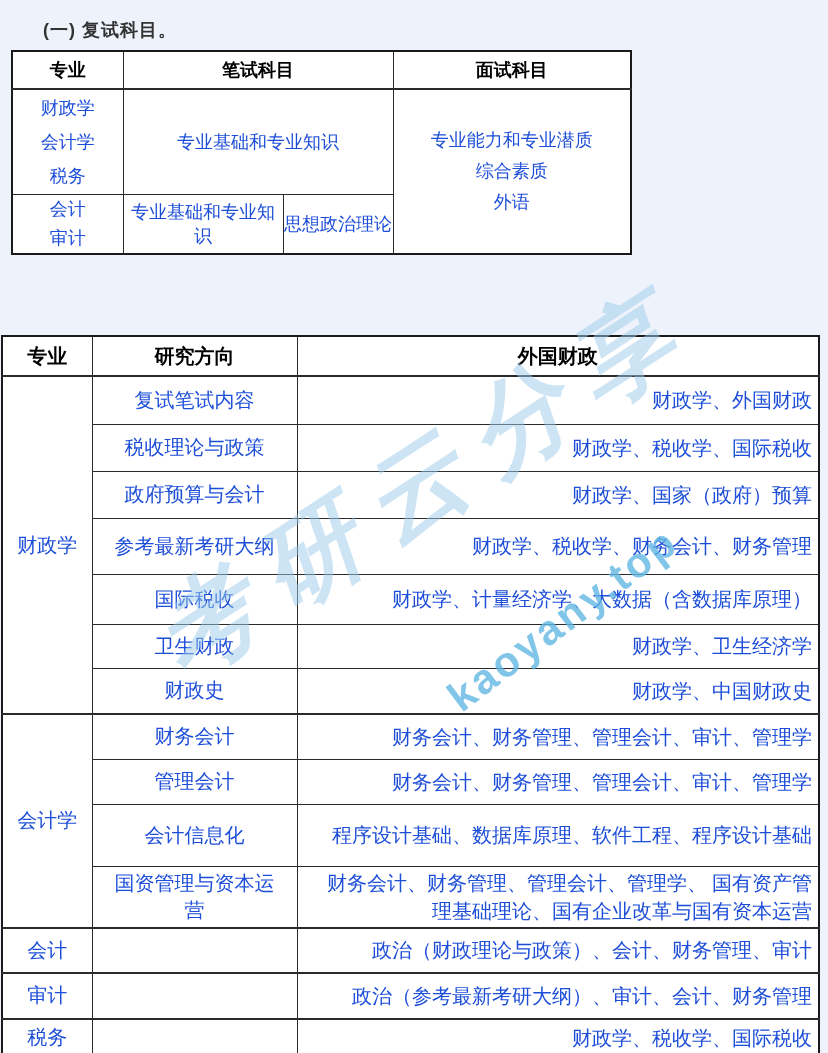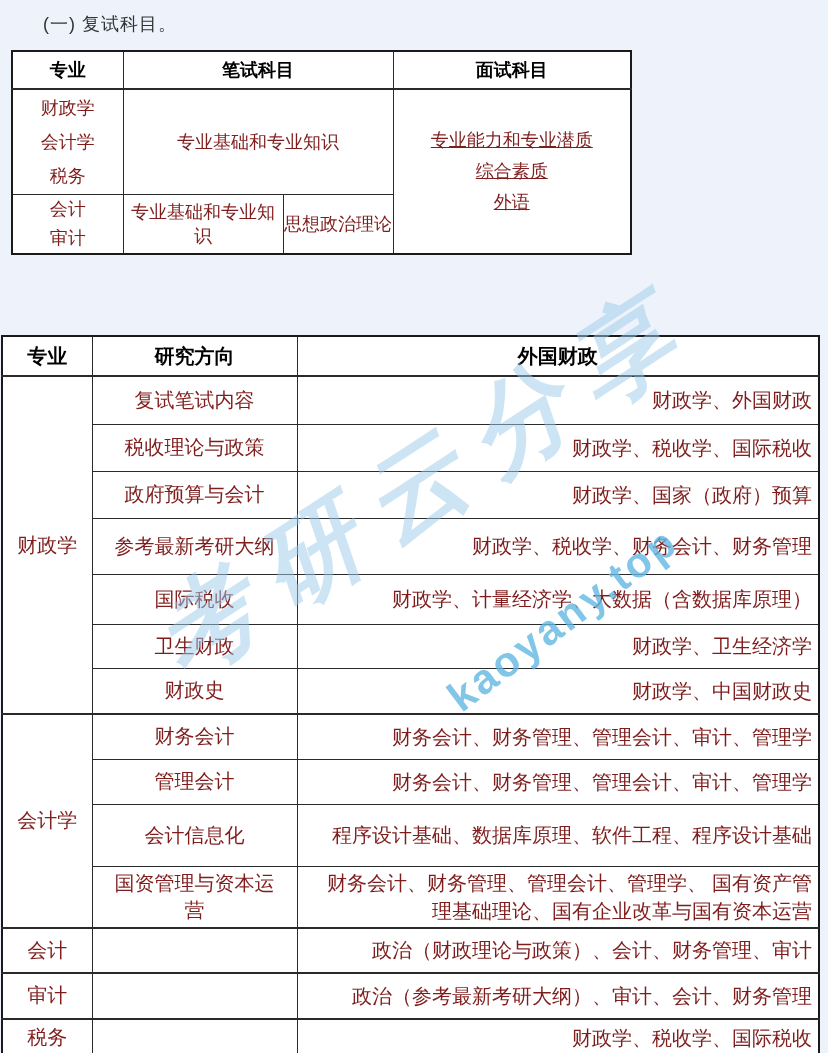--- a/index.html
+++ b/index.html
@@ -2,36 +2,36 @@
 <html><head>
 <meta charset="utf-8">
 <style>
   * { box-sizing: border-box; margin: 0; padding: 0; }
   html,body { width: 828px; }
   body { font-family: "Liberation Serif", "DejaVu Serif", serif; }
   .page { position: relative; width: 828px; height: 1053px; background: #edf2fb; overflow: hidden; }
 
   .heading { position: absolute; left: 43px; font-family: "Liberation Sans", sans-serif;
              font-size: 18px; color: #333; letter-spacing: 1px; }
-  #heading1 { top: 12px; }
+  #heading1 { top: 18px; font-weight: bold; }
   #heading2 { top: 292px; }
 
   table { border-collapse: collapse; table-layout: fixed; background: #ffffff; }
-  td { border: 1px solid #2a2a2a; color: #7f1d1d; font-size: 18px;
+  td { border: 1px solid #2a2a2a; color: #1d4ed8; font-size: 18px;
        text-align: center; vertical-align: middle; overflow: hidden; }
   .hdr td { font-family: Liberation Sans, sans-serif; font-weight: bold; color: #000; }
 
   
   #table1 { position: absolute; left: 11px; top: 50px; width: 619px; border: 2px solid #1a1a1a; }
   #table1 .hdr td { height: 38px; border-bottom-width: 2px; }
   #table1 .rowA td { height: 105px; }
   #table1 .rowB td { height: 60px; }
   #table1 .stack3 div { line-height: 34px; }
   #table1 .stack2 div { line-height: 29px; }
-  #table1 .iview div { line-height: 31px; text-decoration: underline; }
+  #table1 .iview div { line-height: 31px; }
 
   
   #table2 { position: absolute; left: 1px; top: 335px; width: 817px; border: 2px solid #1a1a1a; font-size: 20px; }
   #table2 td { font-size: 20px; }
   #table2 .hdr td { height: 40px; border-bottom-width: 2px; font-size: 20px; }
   #table2 td.dir { padding: 2px 16px; line-height: 27px; }
   #table2 td.con { text-align: right; padding: 2px 6px 2px 12px; line-height: 28px; }
   #table2 tr.grp td { border-top-width: 2px; }
   .h48{height:48px}.h47{height:47px}.h56{height:56px}.h50{height:50px}.h44{height:44px}
   .h36{height:46px}.h45{height:45px}.h62{height:62px}.h60{height:60px}.h46{height:46px}.h38{height:38px}

